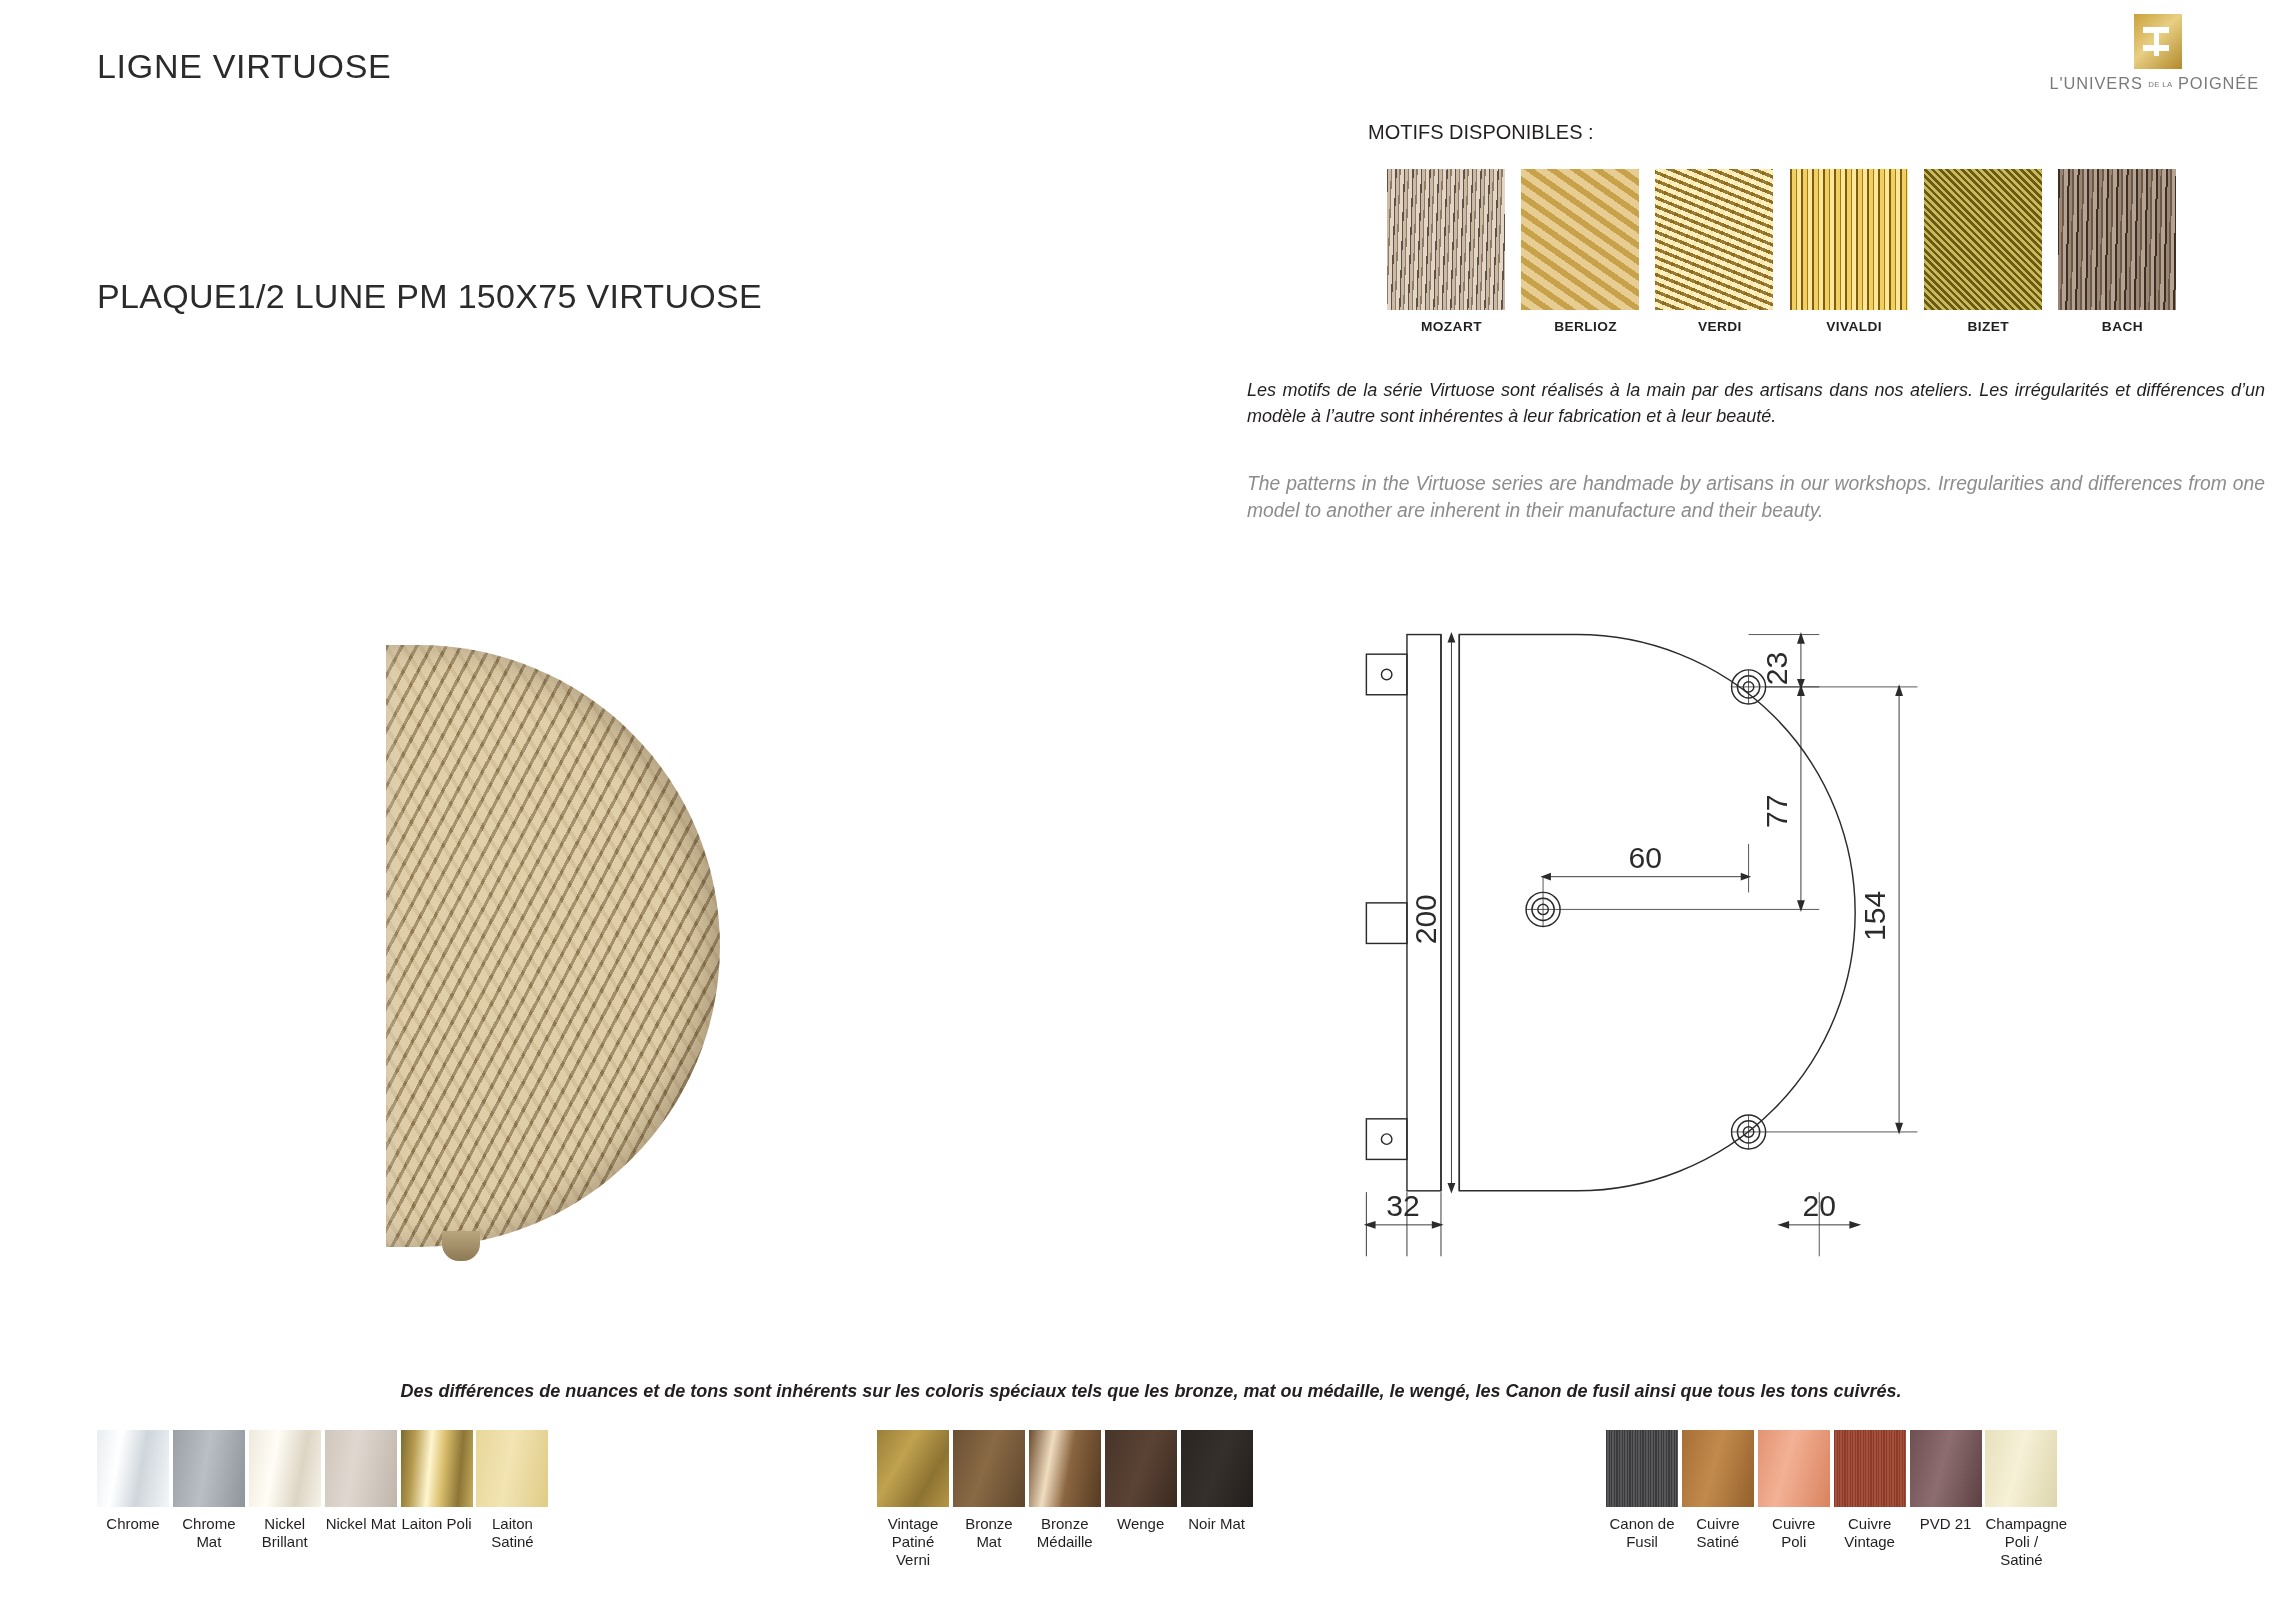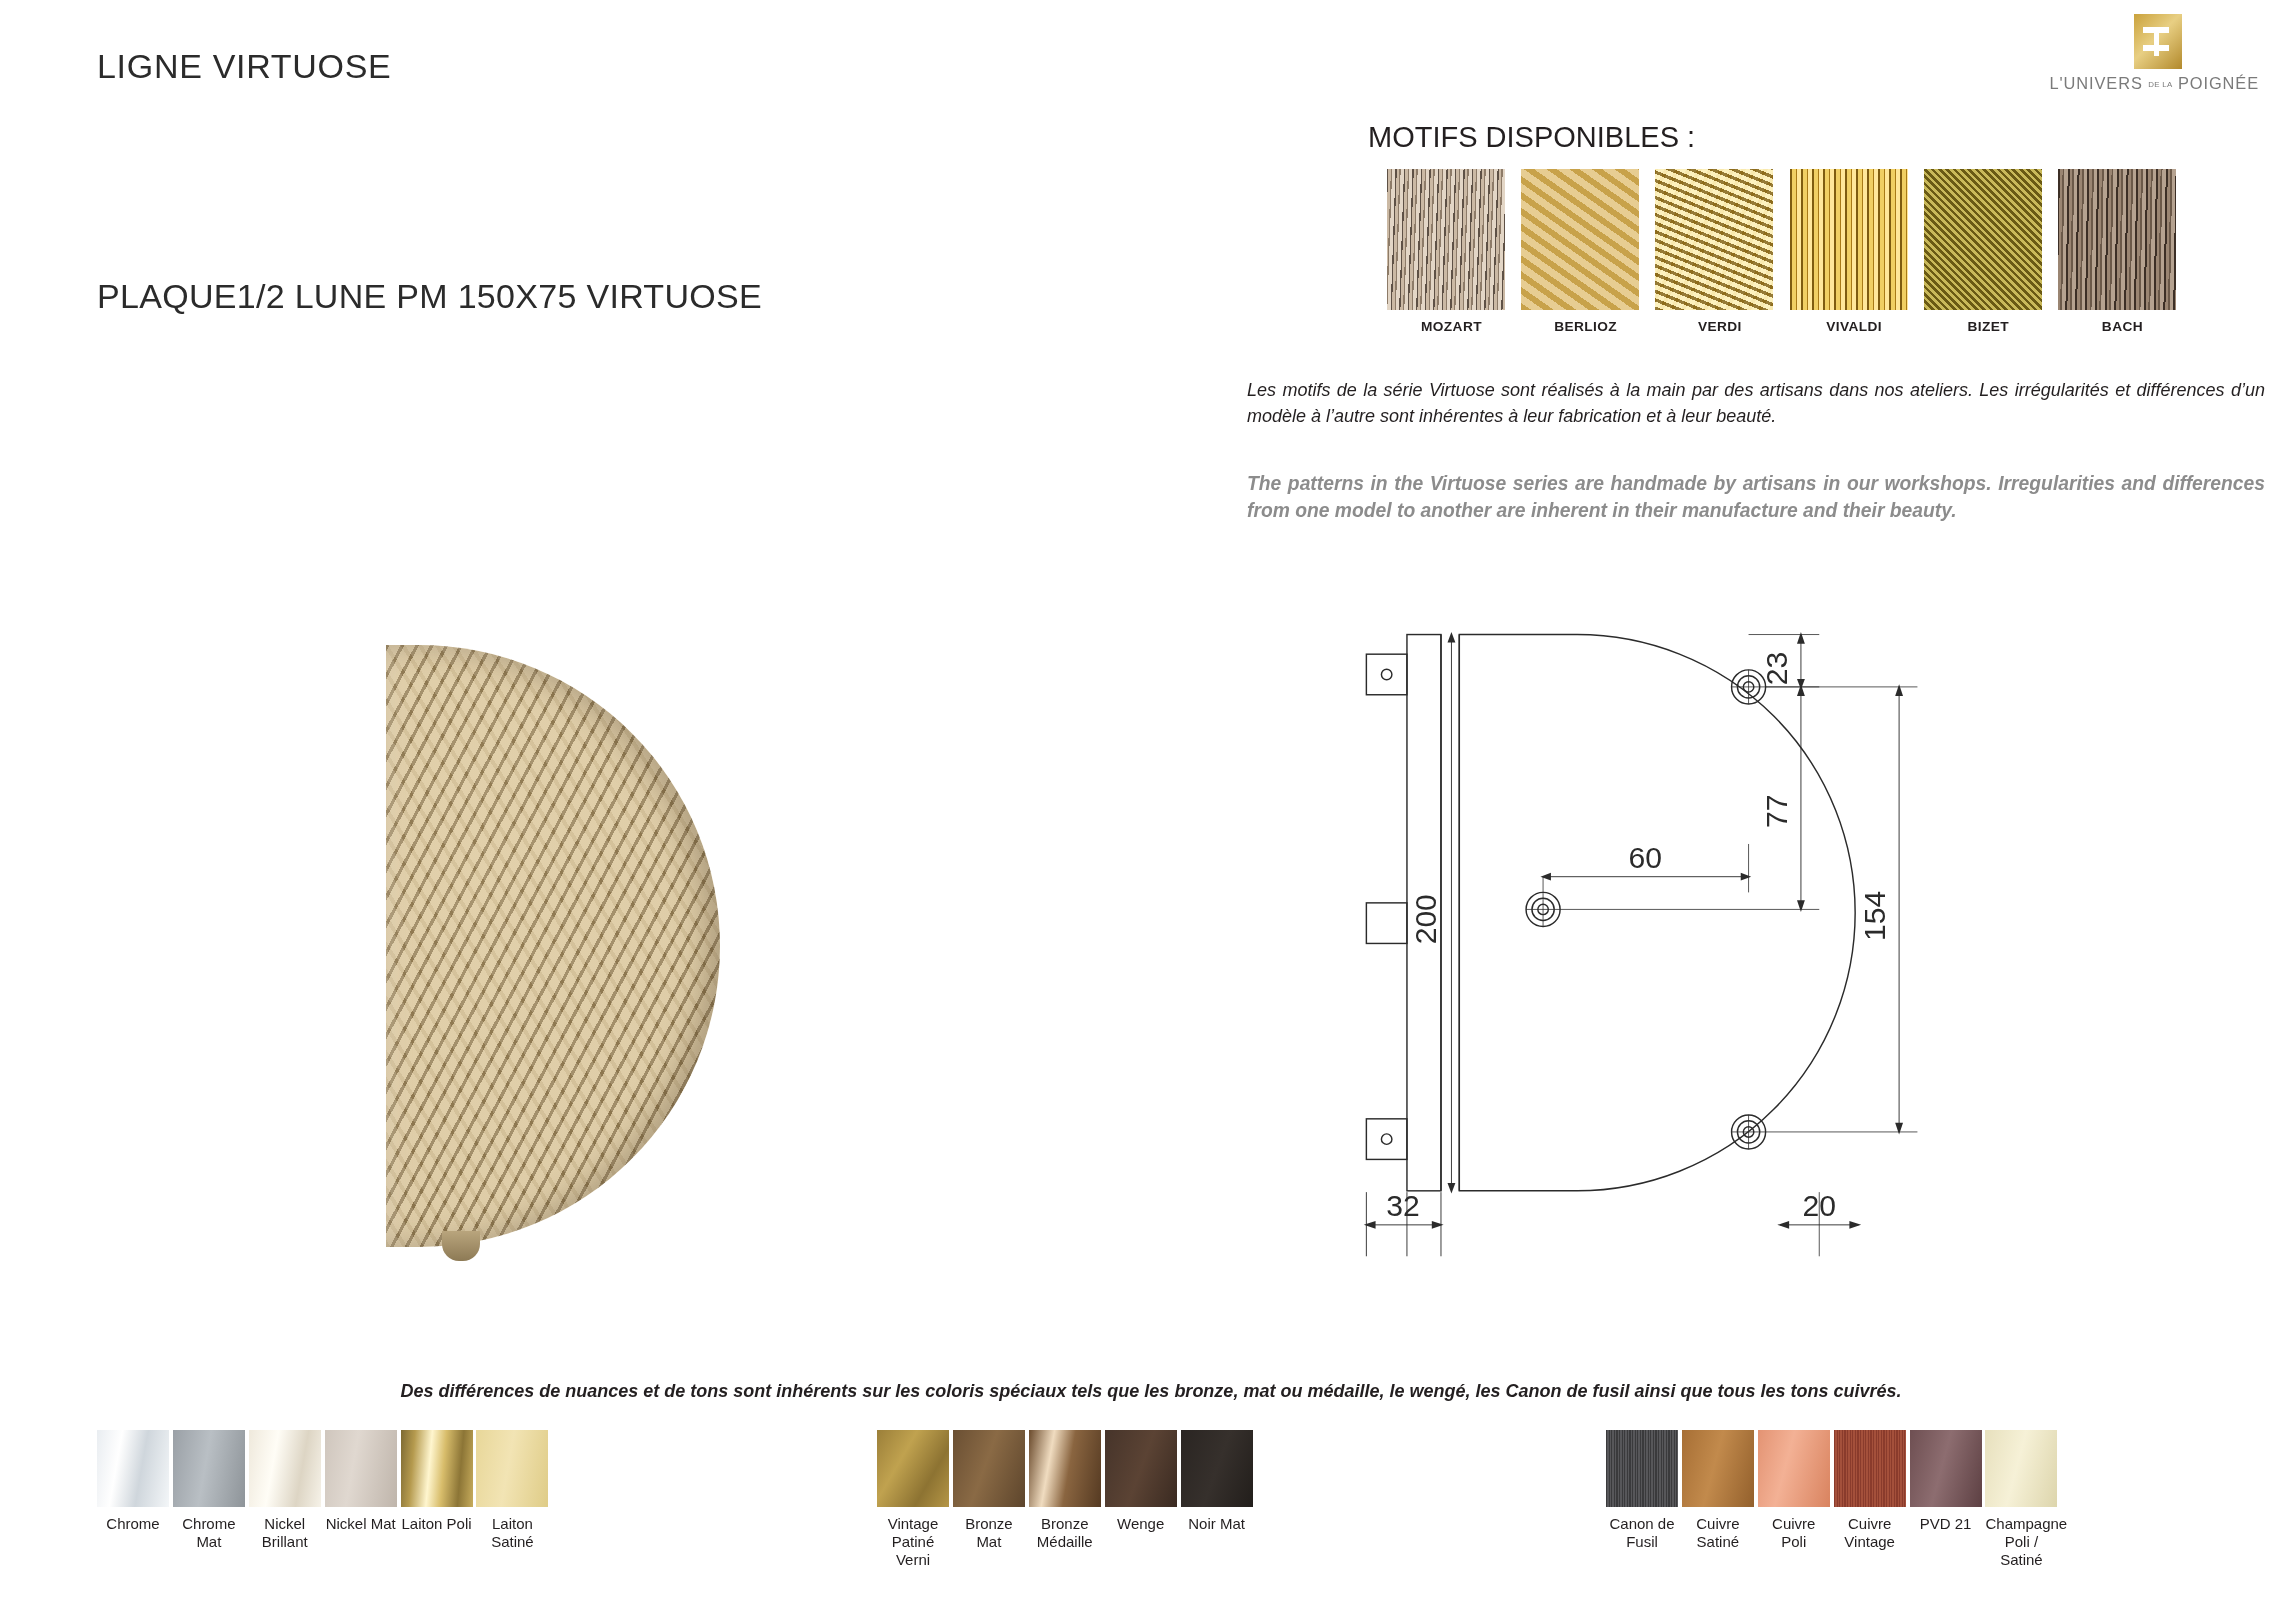--- a/index.html
+++ b/index.html
@@ -94,21 +94,21 @@
     line-height: 1.0;
     vertical-align: middle;
     text-align: center;
   }
 
   
   #motifs-title {
     position: absolute;
     left: 1368px;
     top: 121px;
-    font-size: 29px;
+    font-size: 20px;
     color: #231f20;
   }
   #motifs-strip {
     position: absolute;
     left: 1387px;
     top: 169px;
     display: flex;
     gap: 5.2px;
   }
   .motif {
@@ -184,21 +184,20 @@
   #notice-en {
     position: absolute;
     left: 1247px;
     top: 470px;
     width: 1018px;
     font-size: 19.3px;
     line-height: 1.42;
     font-style: italic;
     color: #8c8c8c;
     text-align: justify;
-    font-weight: bold;
   }
 
   
   #product-photo {
     position: absolute;
     left: 386px;
     top: 645px;
     width: 340px;
     height: 615px;
   }

